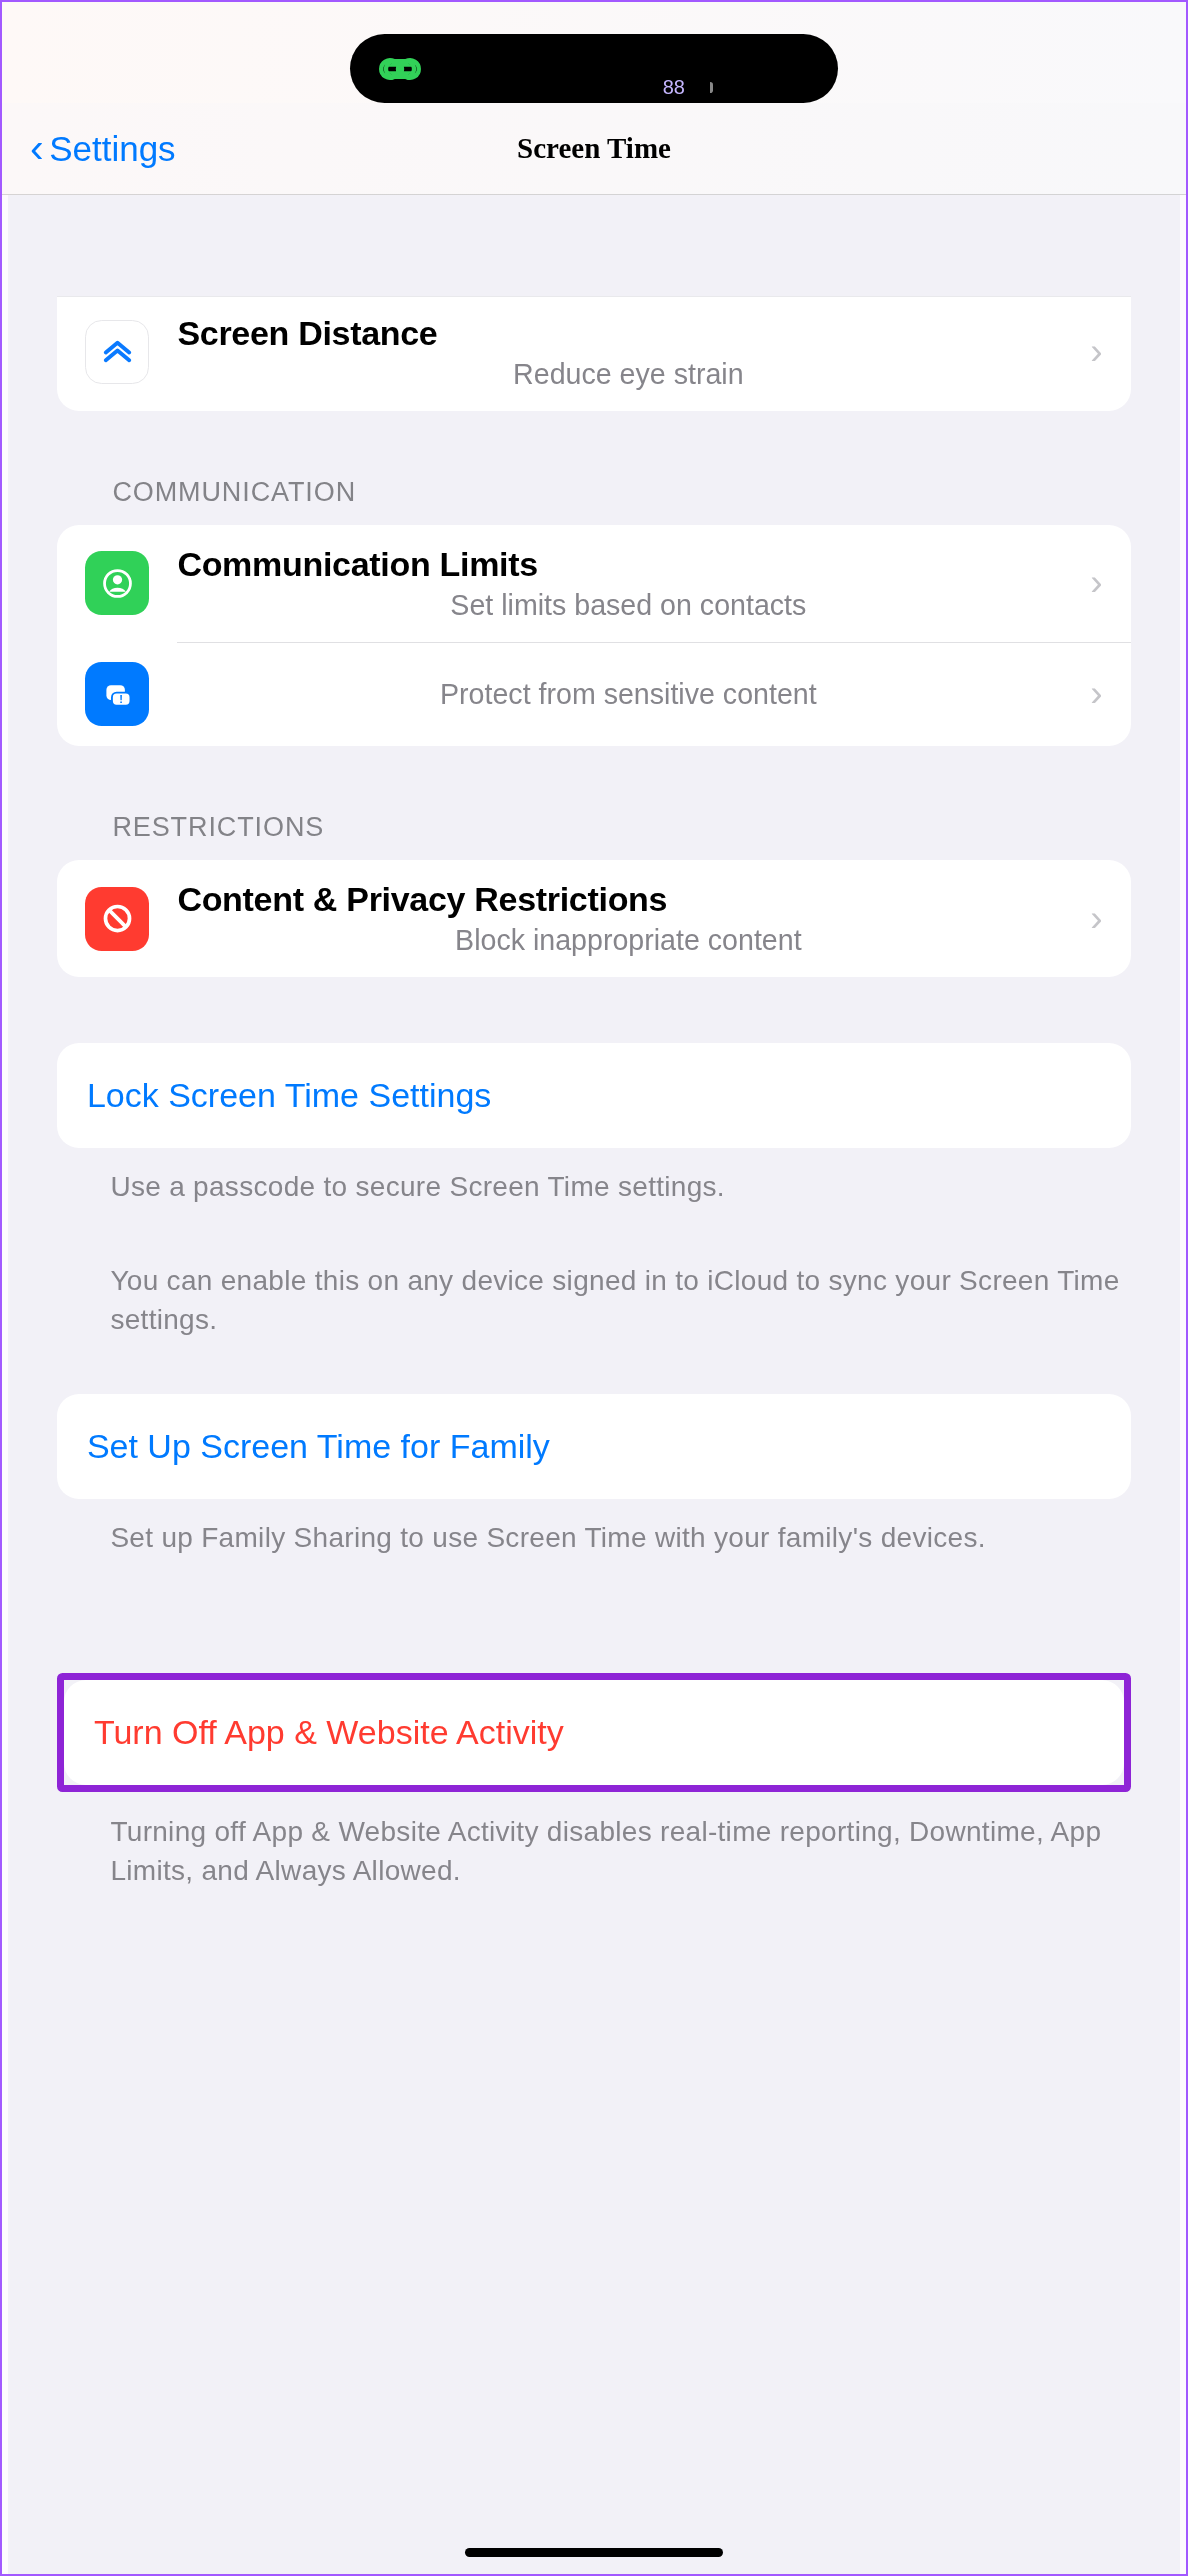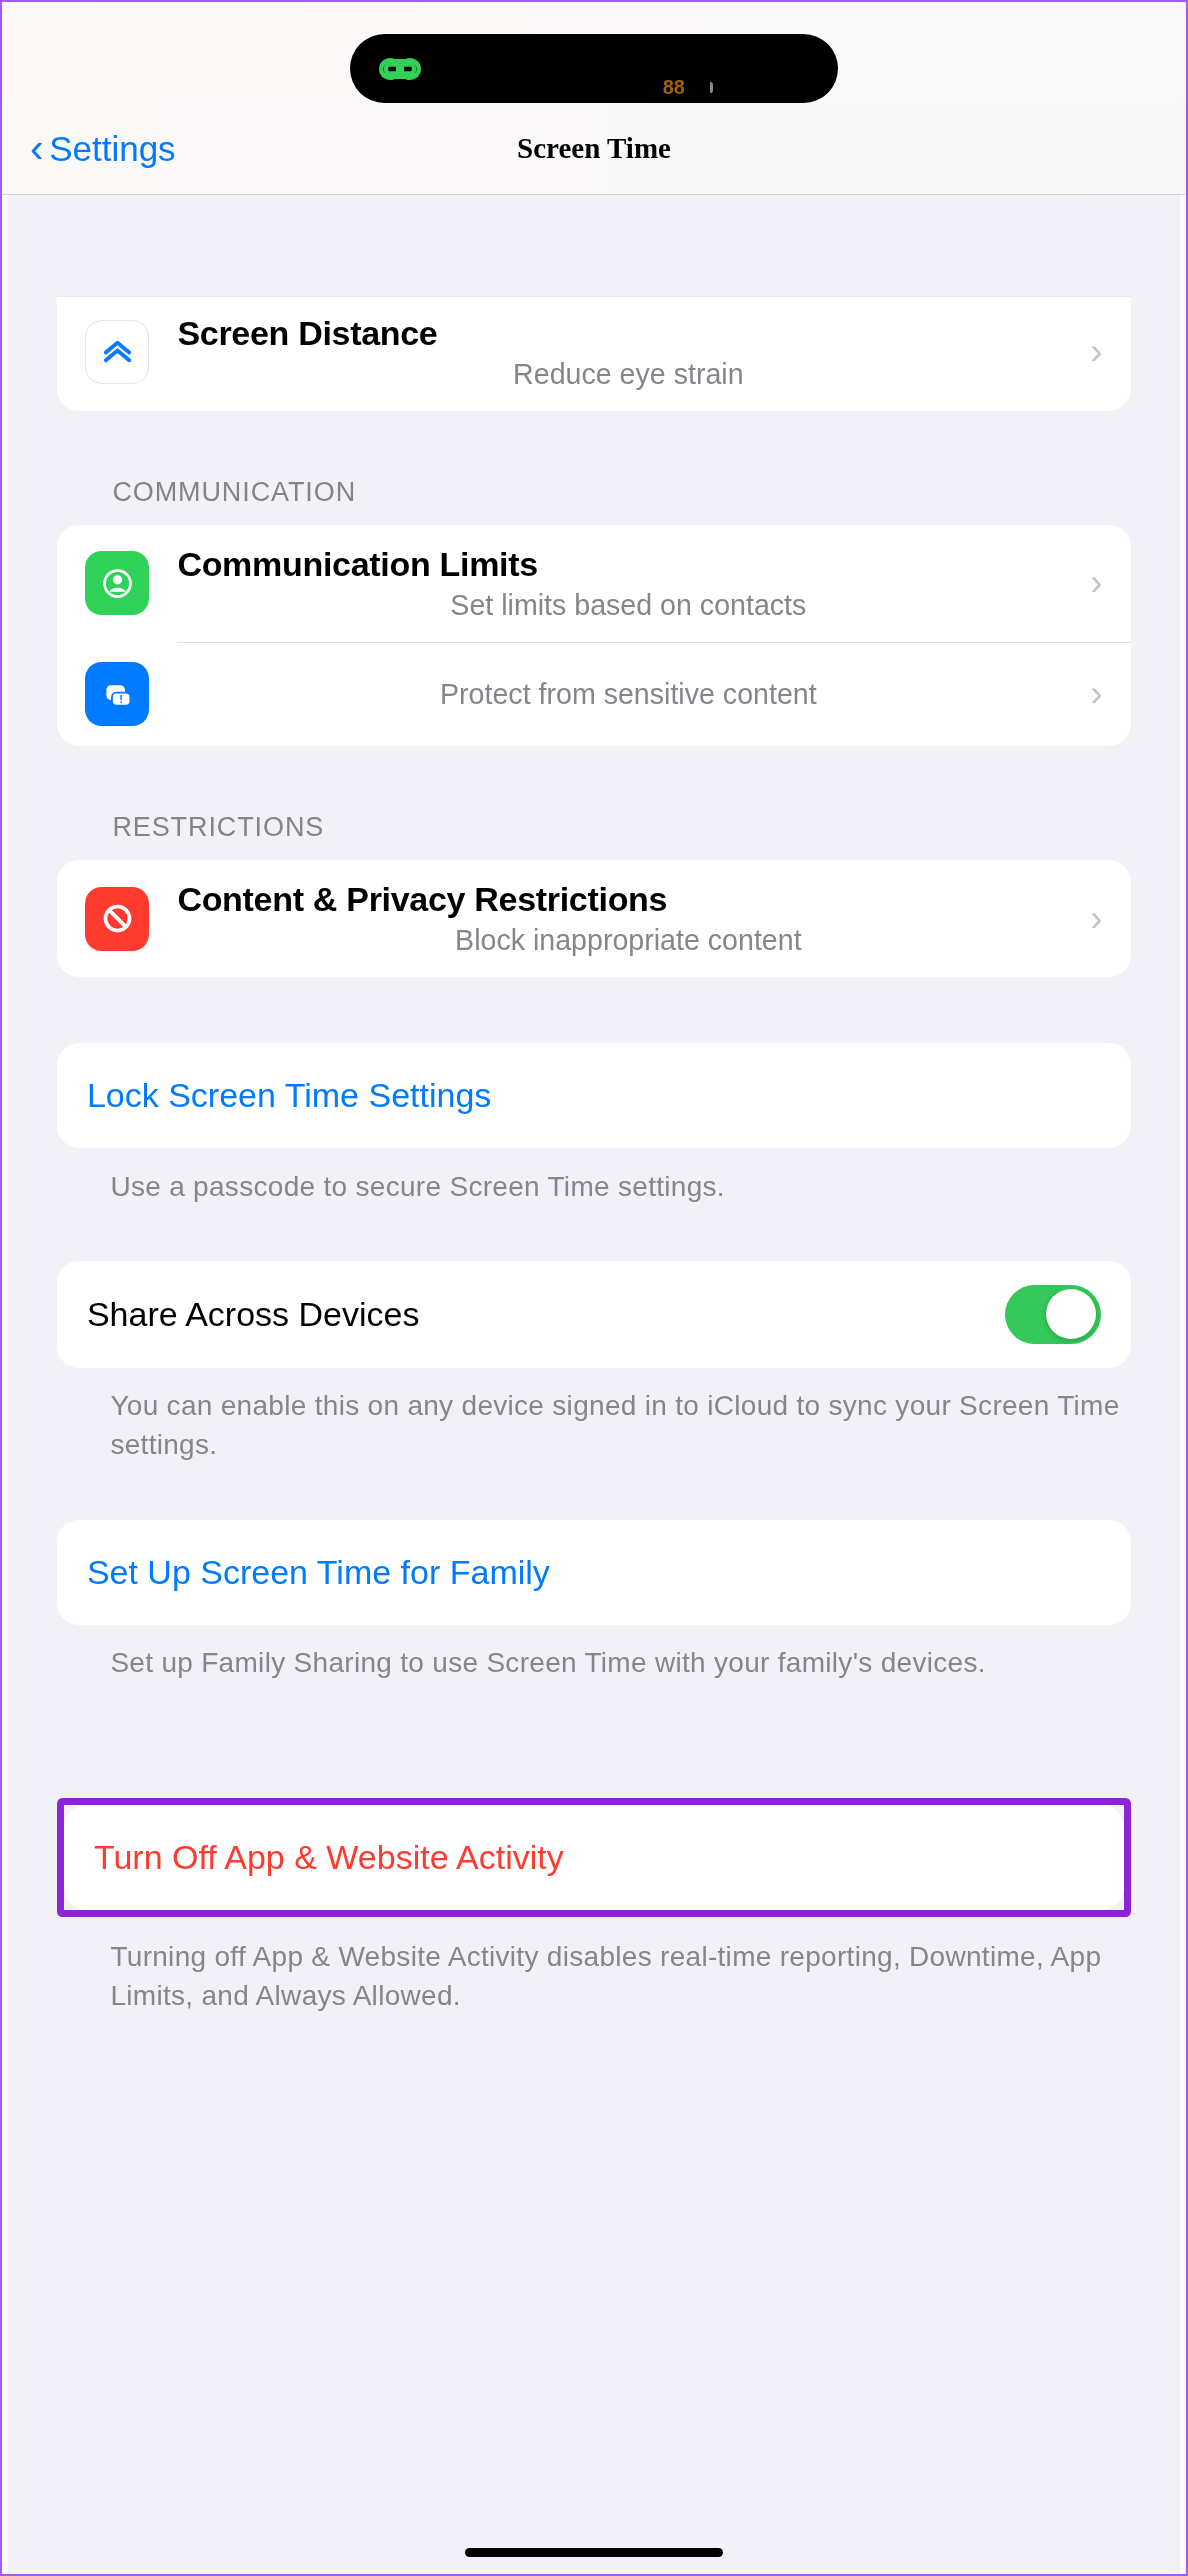--- a/index.html
+++ b/index.html
@@ -40,21 +40,21 @@
       display: flex; align-items: center; justify-content: center;
     }
     .status-right { display: flex; align-items: center; gap: 13px; }
     .signal-bars { display: flex; align-items: flex-end; gap: 2.8px; }
     .signal-bars span { width: 6.4px; background: #000; border-radius: 1.8px; }
     .signal-bars span:nth-child(1){height:11px;} .signal-bars span:nth-child(2){height:16.6px;}
     .signal-bars span:nth-child(3){height:22px;} .signal-bars span:nth-child(4){height:28px;background:#c4c4c4;}
     .network-label { font-size: 26px; font-weight: 400; }
     .battery {
       width: 68px; height: 29.5px; background: #000;
-      border-radius: 8.3px; color: #a16207; font-size: 20px; font-weight: 700;
+      border-radius: 8.3px; color: #c4b5fd; font-size: 20px; font-weight: 400;
       display: flex; align-items: center; justify-content: center;
       position: relative;
     }
     .battery::after {
       content:''; position:absolute; right:-5.5px; width:3.7px; height:11px;
       background:#888; border-radius:0 2.8px 2.8px 0;
     }
     .nav-bar {
       height: 92px;
       display: flex; align-items: center;
@@ -269,26 +269,20 @@
   <div class="group">
     <div class="card">
       <div class="link-row">
         <span>Lock Screen Time Settings</span>
       </div>
     </div>
     <div class="group-footer">Use a passcode to secure Screen Time settings.</div>
   </div>
 
   <div class="group" style="margin-top:55px;">
-    <div class="card">
-      <div class="toggle-row">
-        <span class="row-title-plain">Share Across Devices</span>
-        <div class="switch"></div>
-      </div>
-    </div>
     <div class="group-footer">You can enable this on any device signed in to iCloud to sync your Screen Time settings.</div>
   </div>
 
   <div class="group" style="margin-top:55px;">
     <div class="card">
       <div class="link-row">
         <span>Set Up Screen Time for Family</span>
       </div>
     </div>
     <div class="group-footer">Set up Family Sharing to use Screen Time with your family's devices.</div>

